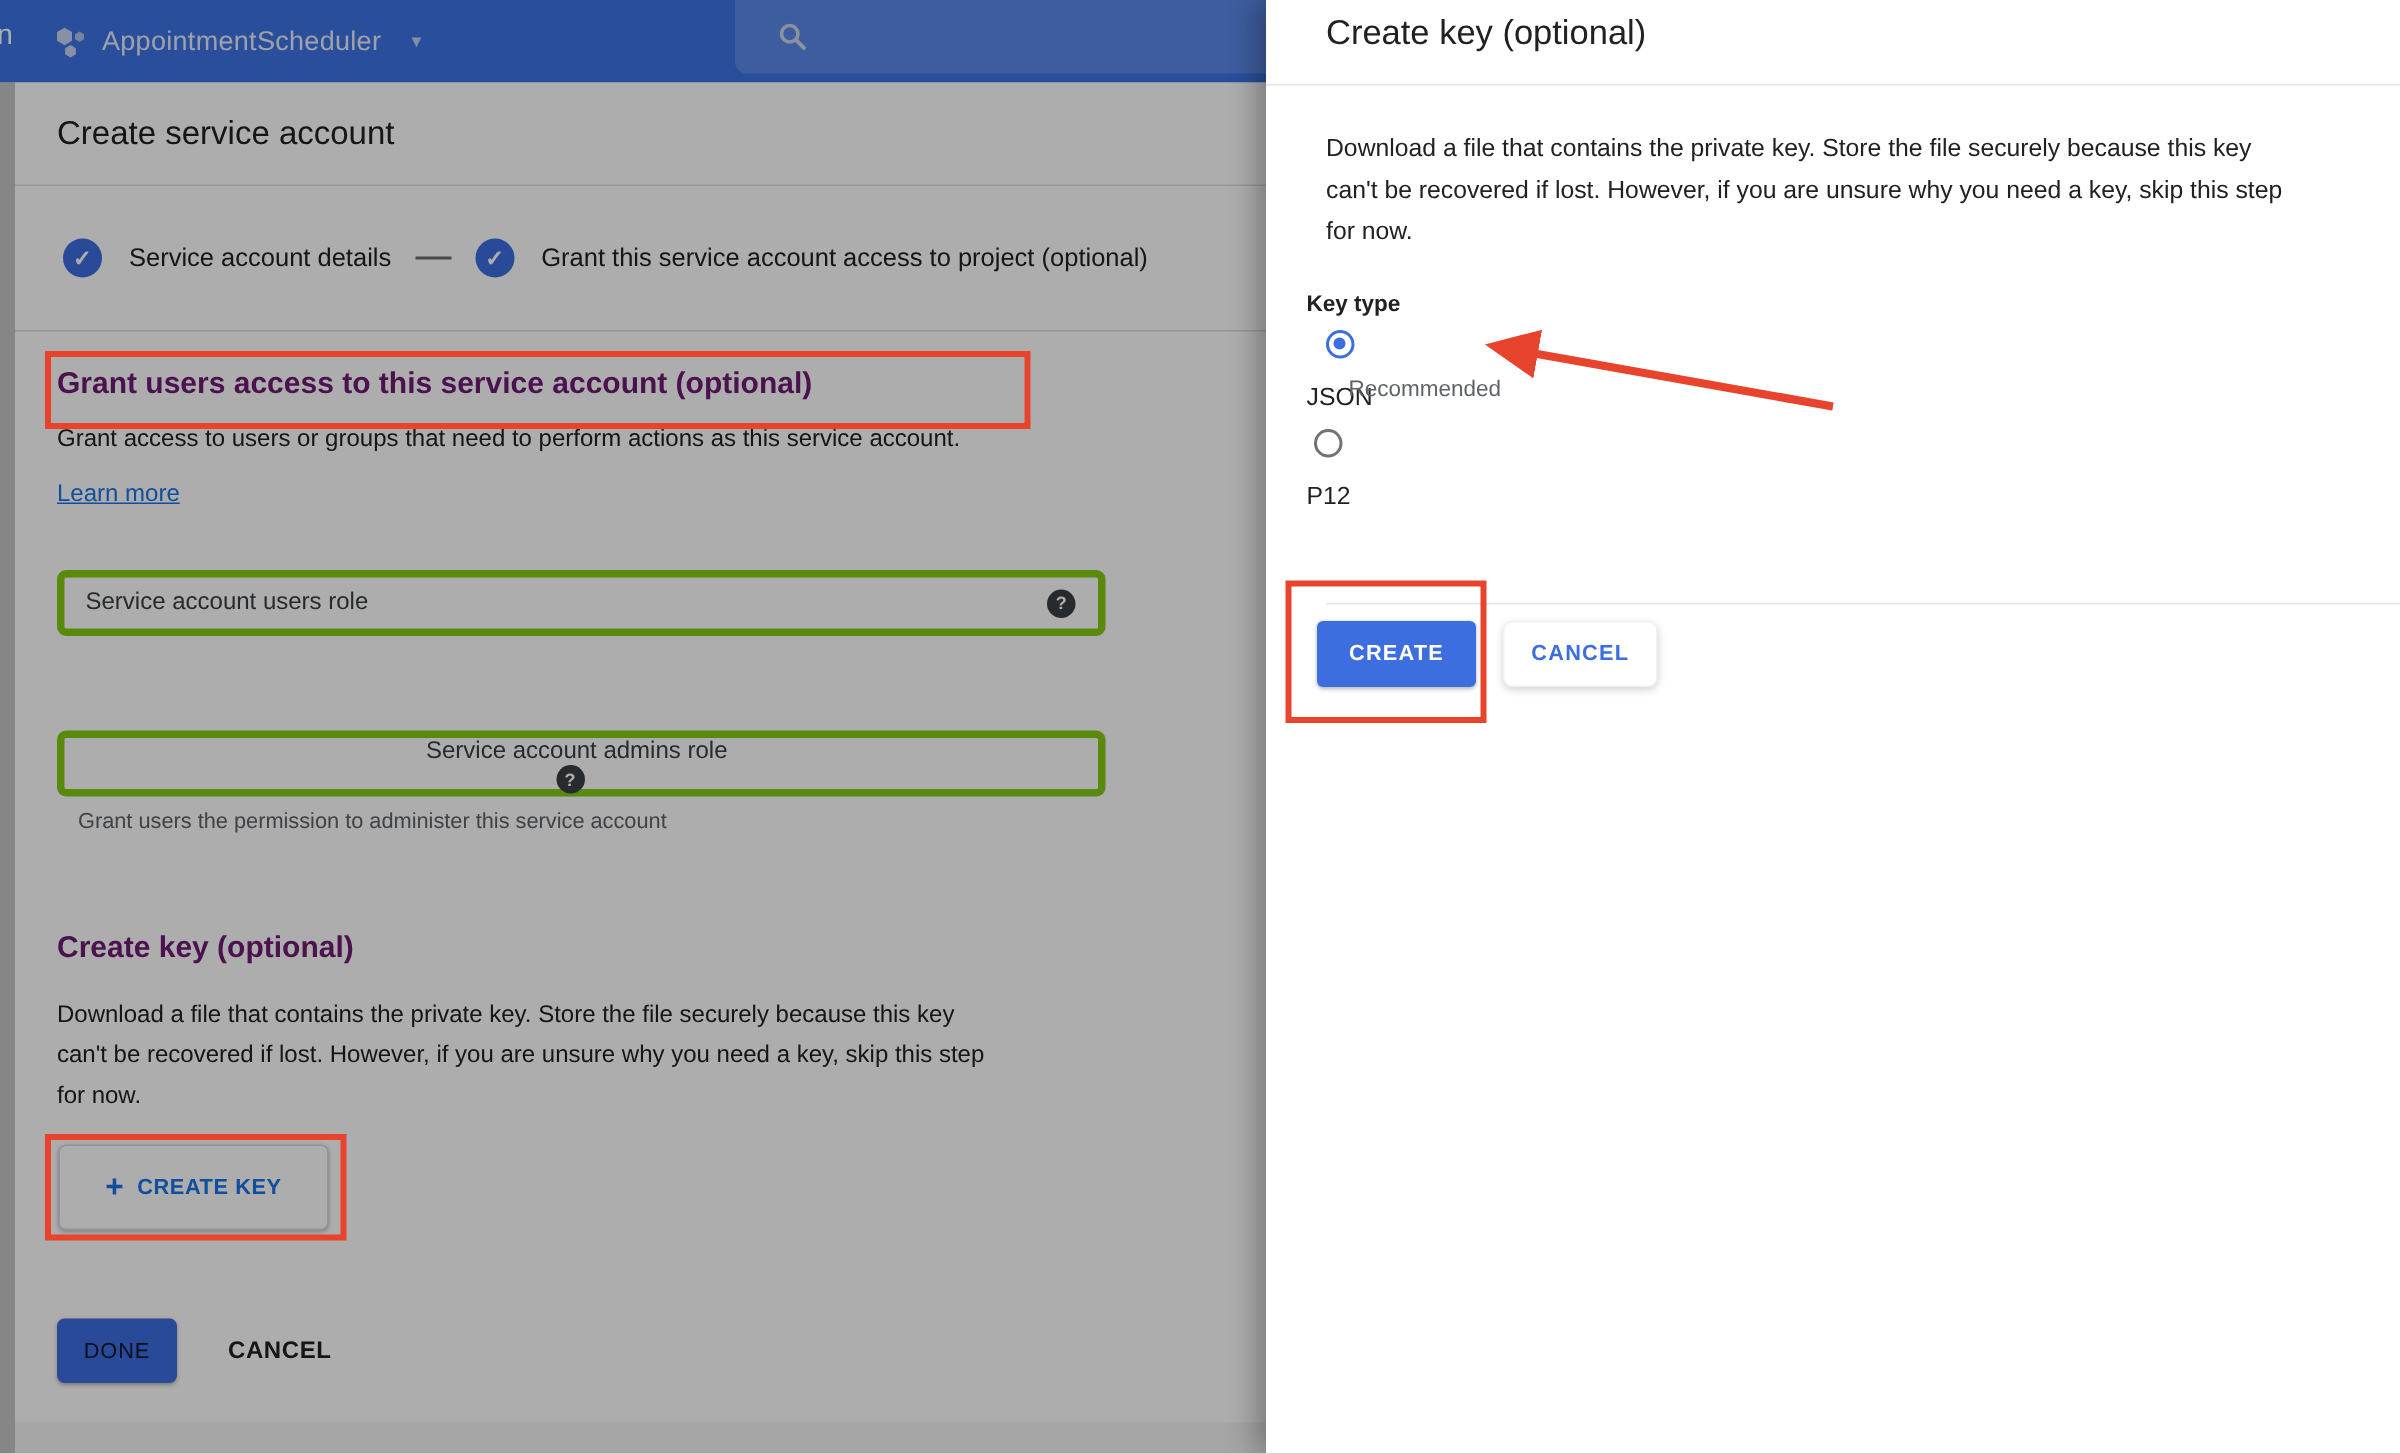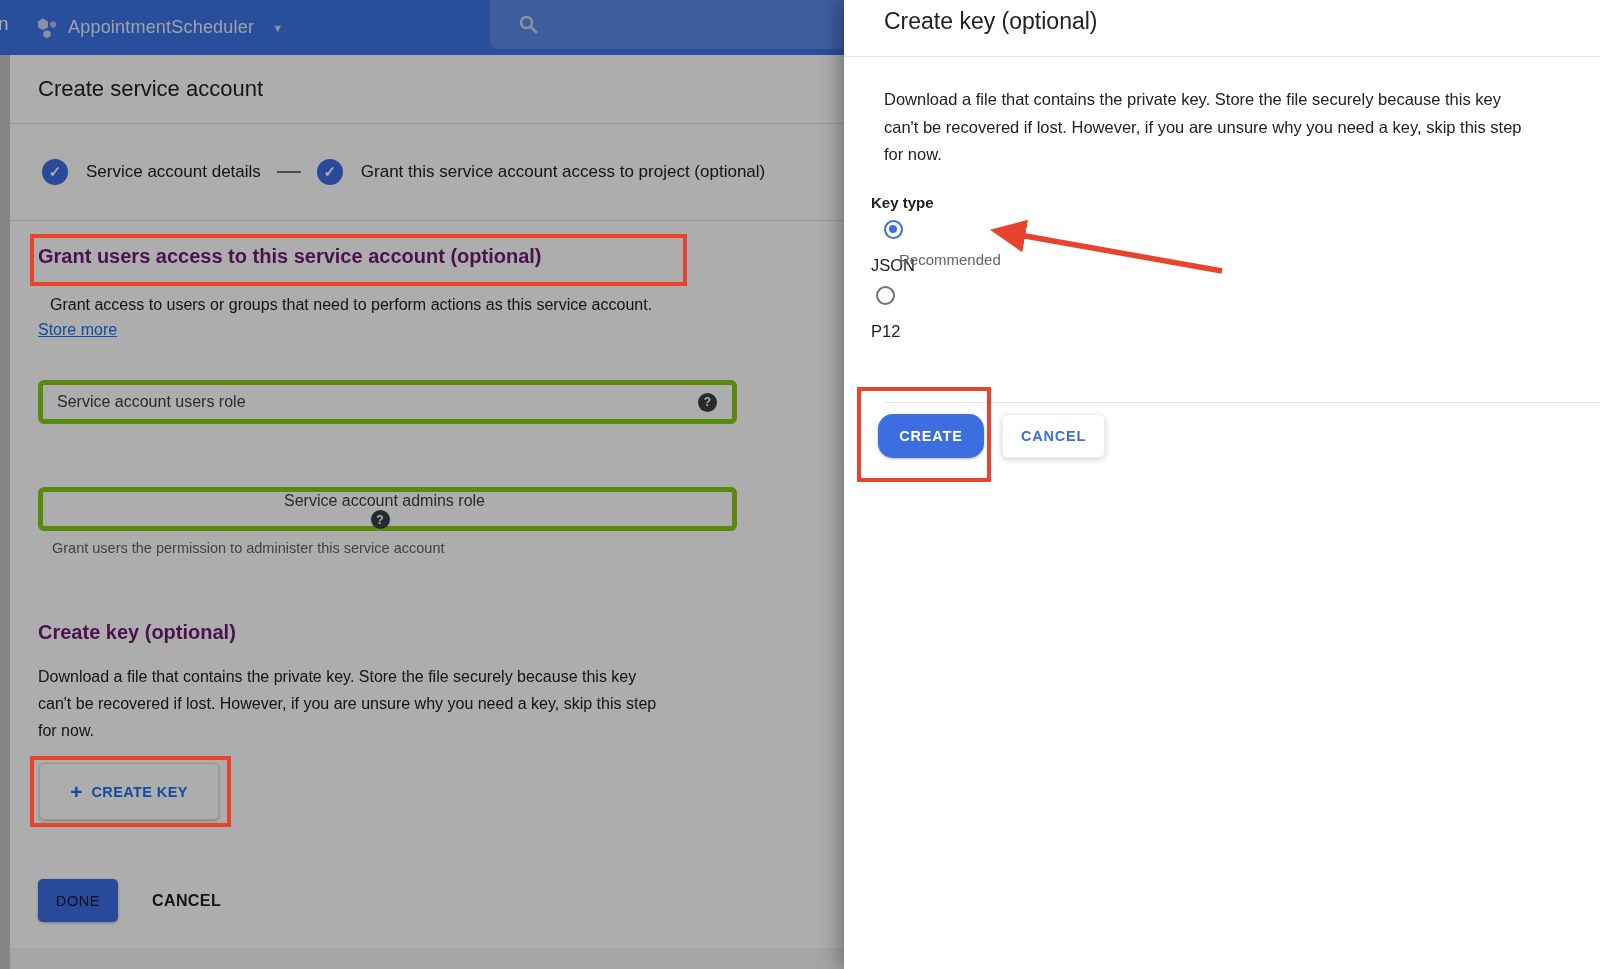--- a/index.html
+++ b/index.html
@@ -59,21 +59,21 @@
 
   .radio-row { position:absolute; left:27px; display:flex; align-items:center; gap:17px; cursor:pointer;flex-direction:column; }
   .radio { width:19px; height:19px; border-radius:50%; flex:0 0 auto; position:relative; }
   .radio.sel { border:2.5px solid #3d6ee0; }
   .radio.sel::after { content:""; position:absolute; left:3px; top:3px; width:8px; height:8px; border-radius:50%; background:#3d6ee0; }
   .radio.unsel { border:2px solid #6f7377; }
   .radio-label { font-size:16.5px; color:#202124; }
   .radio-desc { position:absolute; left:55px; font-size:15px; color:#5f6368; }
 
   .panel-div2 { position:absolute; left:40px; top:402px; right:0; height:1px; background:#e3e5e8; }
-  .btn-create { position:absolute; left:34px; top:414px; width:106px; height:44px; background:#3d6ee0; border:none; border-radius:15px; color:#ffffff; font-family:"Liberation Sans", sans-serif; font-size:14.5px; font-weight:bold; letter-spacing:0.8px; box-shadow:0 1px 3px rgba(0,0,0,0.3); cursor:pointer; }
+  .btn-create { position:absolute; left:34px; top:414px; width:106px; height:44px; background:#3d6ee0; border:none; border-radius:4px; color:#ffffff; font-family:"Liberation Sans", sans-serif; font-size:14.5px; font-weight:bold; letter-spacing:0.8px; box-shadow:0 1px 3px rgba(0,0,0,0.3); cursor:pointer; }
   .btn-cancel-panel { position:absolute; left:158px; top:414px; width:103px; height:44px; background:#ffffff; border:1px solid #f0f0f0; border-radius:6px; color:#3d6ee0; font-family:"Liberation Sans", sans-serif; font-size:14.5px; font-weight:bold; letter-spacing:0.8px; box-shadow:0 2px 6px rgba(0,0,0,0.18); cursor:pointer; }
 
   
   .anno { position:absolute; border:4px solid #e8432c; z-index:50; pointer-events:none; }
   .anno-box1 { left:30px; top:234px; width:657px; height:52px; }
   .anno-box2 { left:30px; top:756px; width:201px; height:71px; }
   .anno-box3 { left:857px; top:387px; width:134px; height:95px; }
   .anno-arrow { position:absolute; inset:0; z-index:50; pointer-events:none; }
 </style>
 </head>
@@ -114,22 +114,22 @@
           <span class="step-label">Service account details</span>
         </div>
         <span class="step-dash"></span>
         <div class="step">
           <span class="step-circle">✓</span>
           <span class="step-label">Grant this service account access to project (optional)</span>
         </div>
       </div>
 
       <div class="sec-title" style="top:190px;">Grant users access to this service account (optional)</div>
-      <div class="body-text" style="top:236px;margin-left:12px;">Grant access to users or groups that need to perform actions as this service account.</div>
-      <div class="link" style="top:266px;">Store more</div>
+      <div class="body-text" style="top:224px;">Grant access to users or groups that need to perform actions as this service account.</div>
+      <div class="link" style="top:266px;">Learn more</div>
 
       <div class="field" style="top:325px;">
         <input type="text" placeholder="Service account users role" style="">
         <span class="help-icon">?</span>
       </div>
 
       <div class="field" style="top:432px;flex-direction:column;">
         <input type="text" placeholder="Service account admins role" style="">
         <span class="help-icon">?</span>
       </div>

